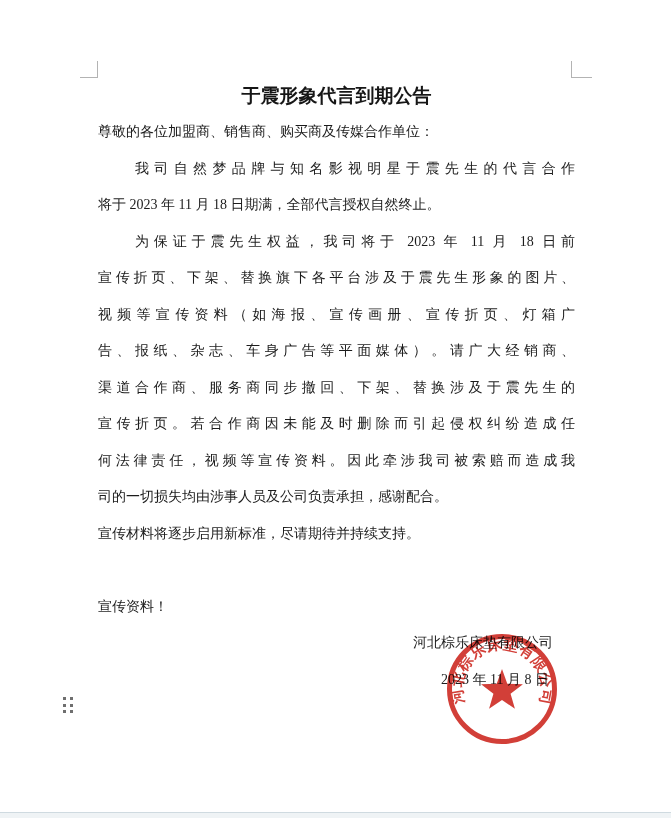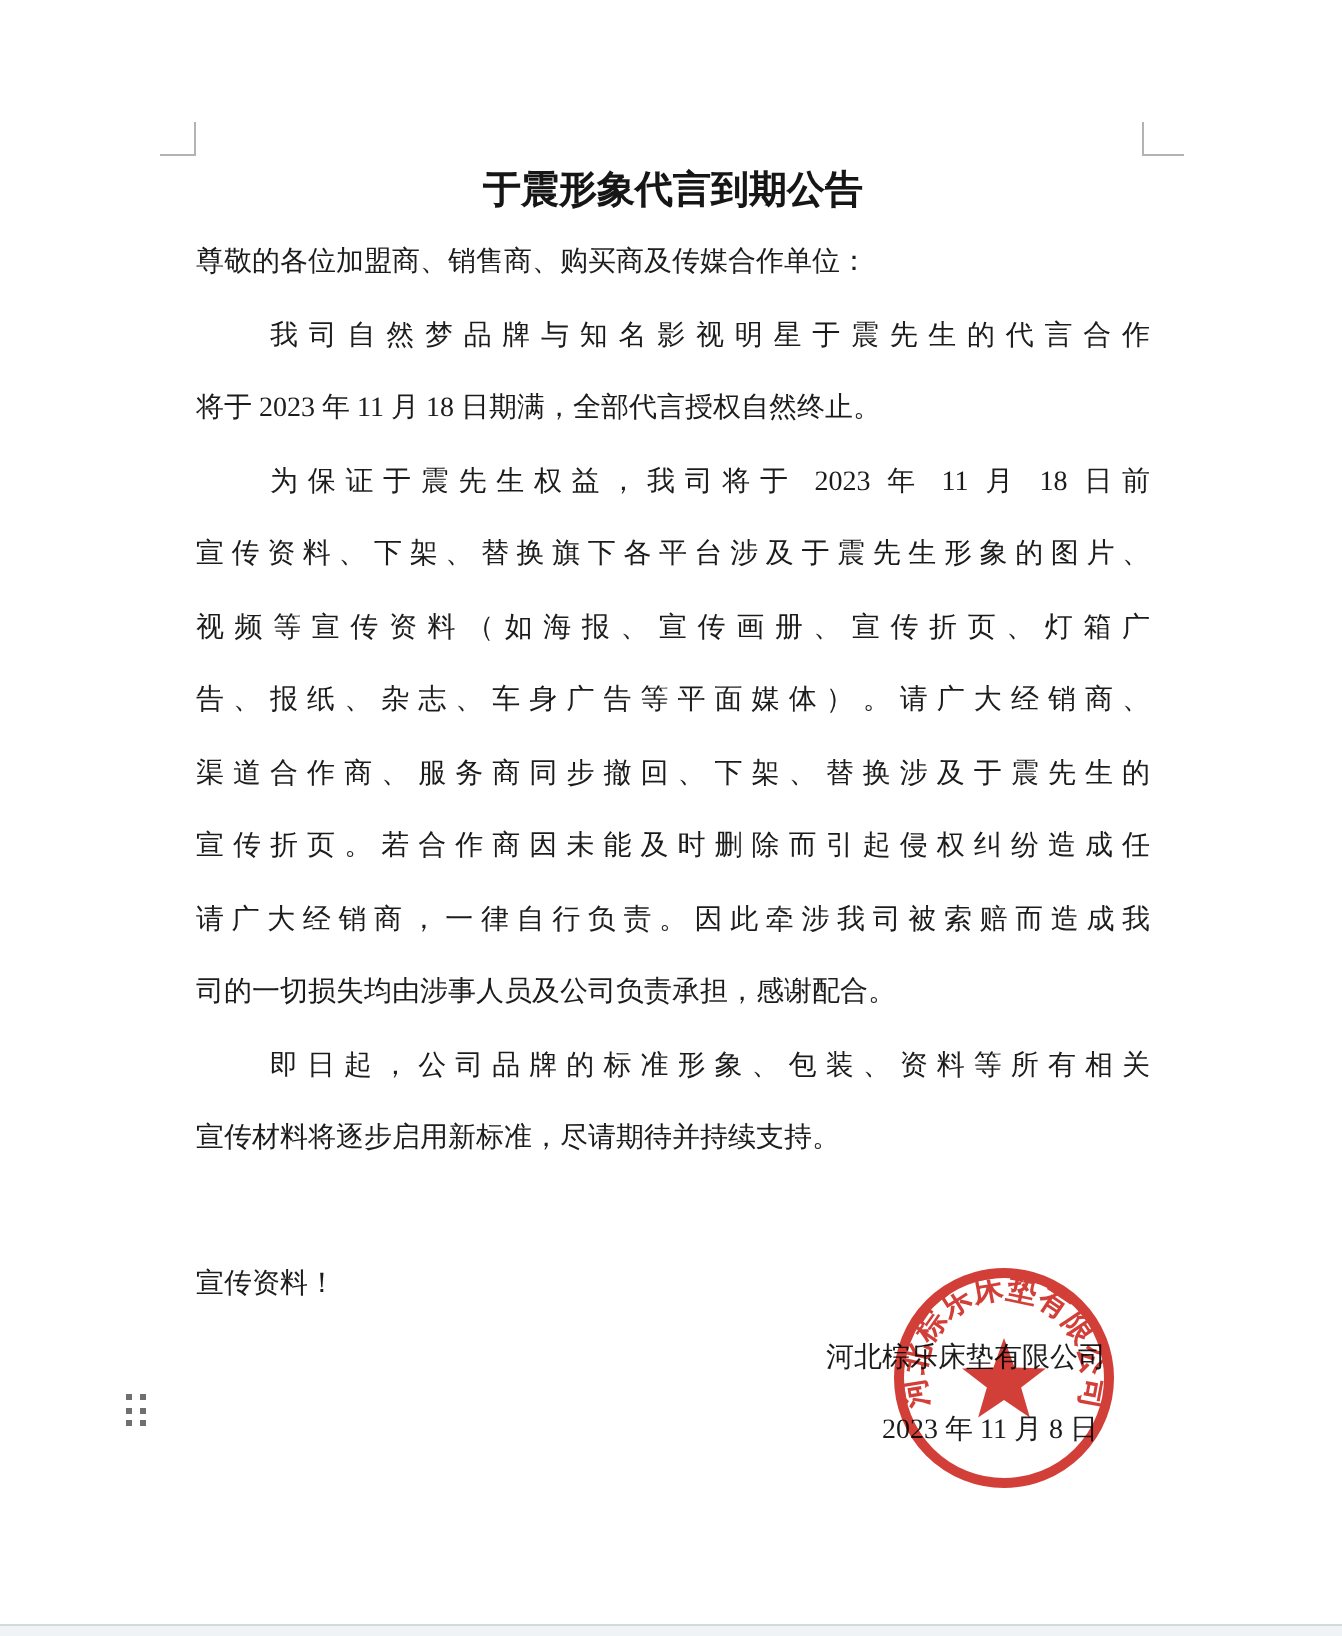--- a/index.html
+++ b/index.html
@@ -64,28 +64,27 @@
     <div class="h"></div>
   </div>
 
   <div class="content">
     <div class="doc-title">于震形象代言到期公告</div>
     <div class="doc-lines" id="doc-lines">
         <div class="line">尊敬的各位加盟商、销售商、购买商及传媒合作单位：</div>
         <div class="line indent fill">我司自然梦品牌与知名影视明星于震先生的代言合作</div>
         <div class="line">将于 2023 年 11 月 18 日期满，全部代言授权自然终止。</div>
         <div class="line indent fill">为保证于震先生权益，我司将于 2023 年 11 月 18 日前</div>
-        <div class="line fill">宣传资料、下架、替换旗下各平台涉及于震先生形象的图片、</div>
+        <div class="line fill">宣传折页、下架、替换旗下各平台涉及于震先生形象的图片、</div>
         <div class="line fill">视频等宣传资料（如海报、宣传画册、宣传折页、灯箱广</div>
         <div class="line fill">告、报纸、杂志、车身广告等平面媒体）。请广大经销商、</div>
         <div class="line fill">渠道合作商、服务商同步撤回、下架、替换涉及于震先生的</div>
         <div class="line fill">宣传折页。若合作商因未能及时删除而引起侵权纠纷造成任</div>
-        <div class="line fill">请广大经销商，一律自行负责。因此牵涉我司被索赔而造成我</div>
+        <div class="line fill">何法律责任，视频等宣传资料。因此牵涉我司被索赔而造成我</div>
         <div class="line">司的一切损失均由涉事人员及公司负责承担，感谢配合。</div>
-        <div class="line indent fill">即日起，公司品牌的标准形象、包装、资料等所有相关</div>
         <div class="line">宣传材料将逐步启用新标准，尽请期待并持续支持。</div>
         <div class="line blank">&nbsp;</div>
         <div class="line">宣传资料！</div>
         <div class="line right">河北棕乐床垫有限公司</div>
         <div class="line right2">2023 年 11 月 8 日</div>
       </div>
   </div>
 
   <svg class="seal" viewBox="0 0 118 118" xmlns="http://www.w3.org/2000/svg">
     <circle cx="59" cy="59" r="52.5" fill="none" stroke="#cf3028" stroke-width="5"></circle>

